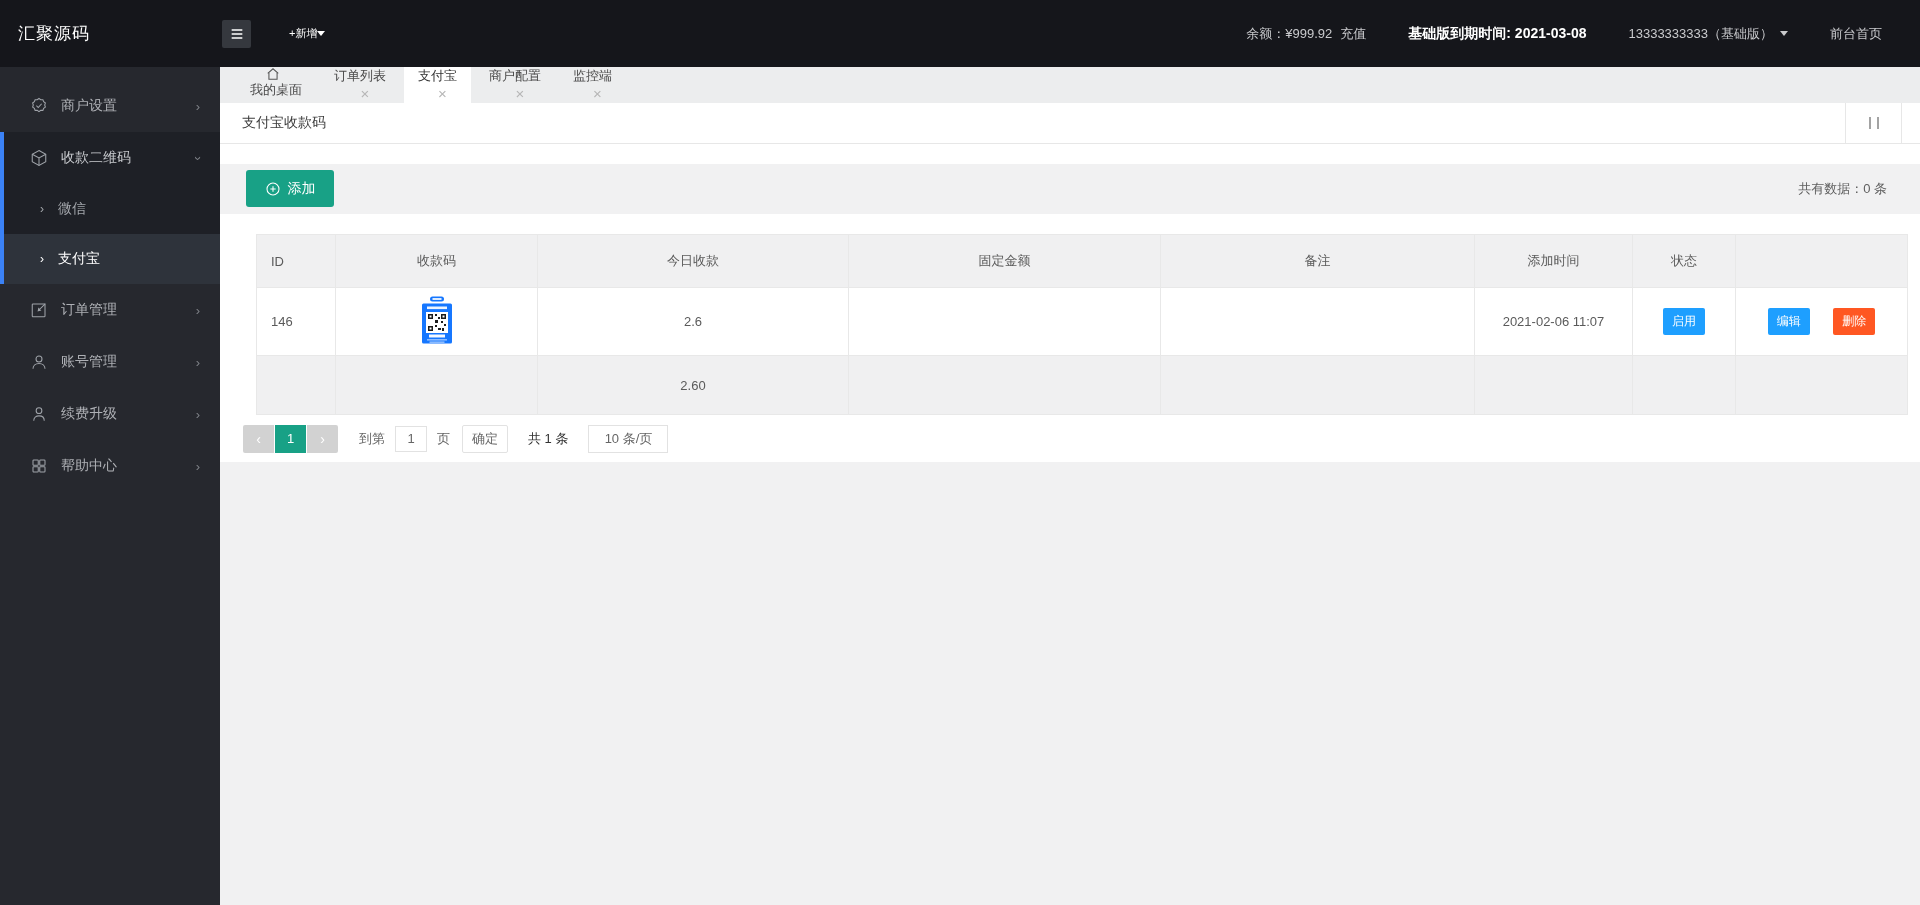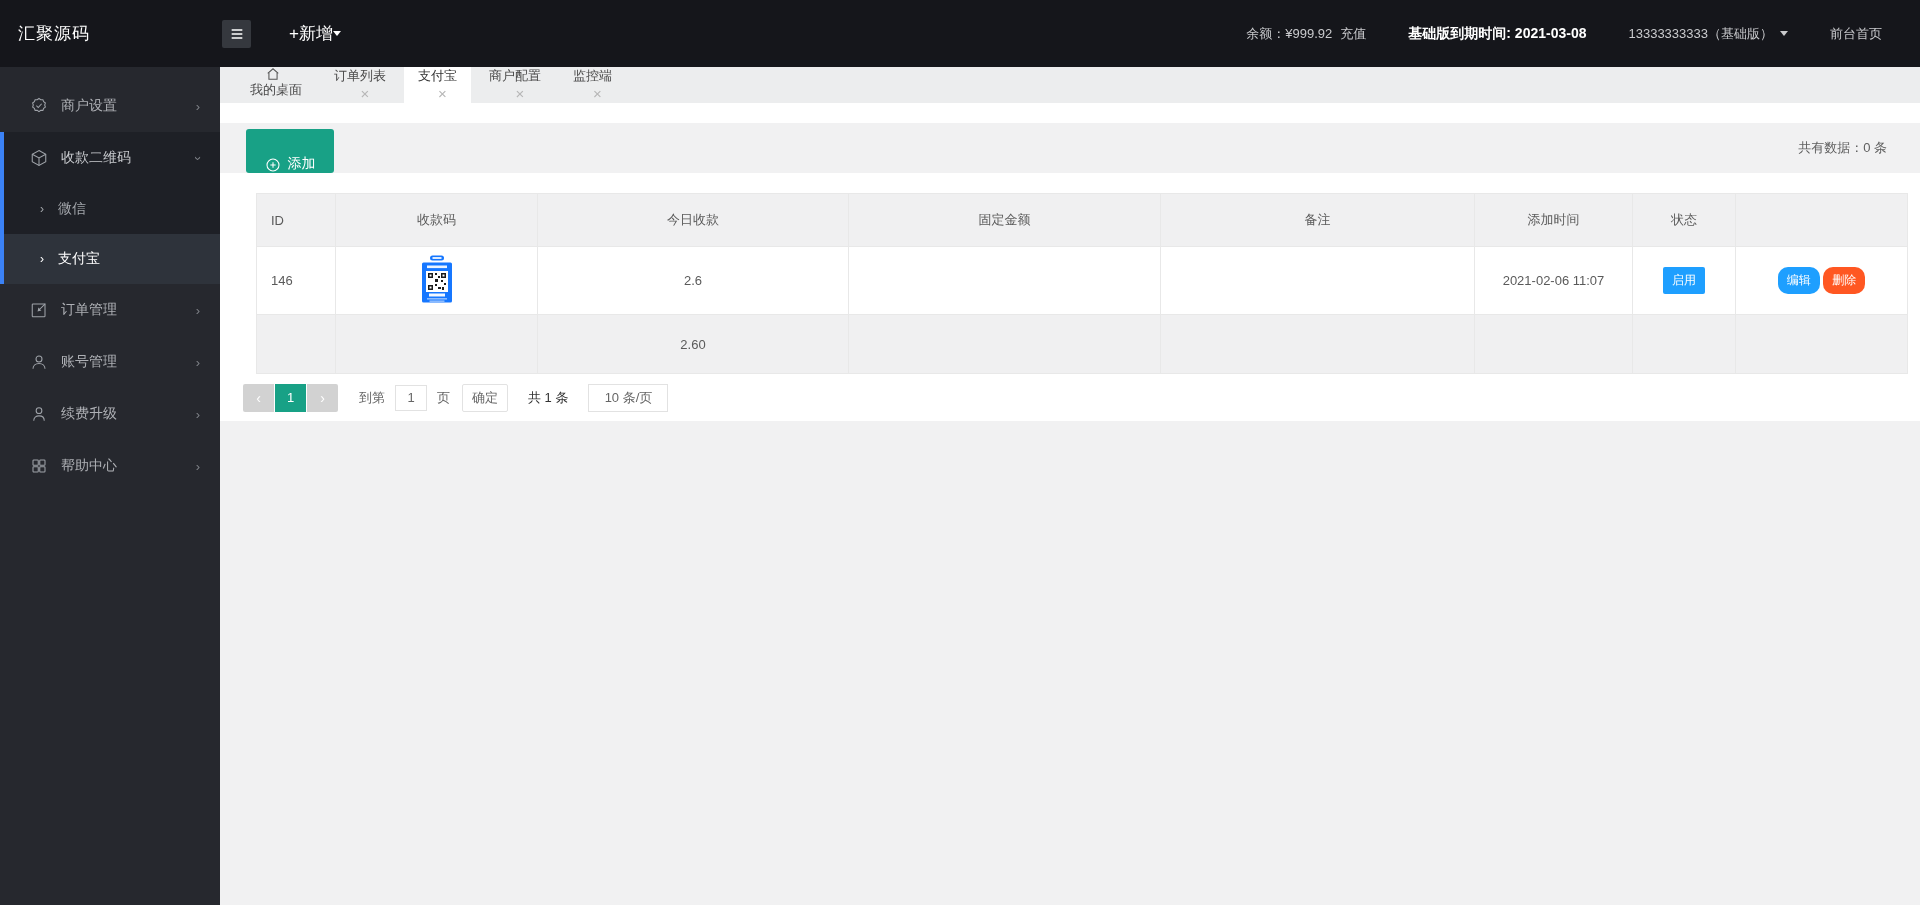--- a/index.html
+++ b/index.html
@@ -5,21 +5,21 @@
   * { margin:0; padding:0; box-sizing:border-box; }
   html,body { width:1920px; height:905px; overflow:hidden;
     font-family:"Liberation Sans","DejaVu Sans",sans-serif; }
   svg { display:block; }
 
   
   .navbar { height:67px; background:#15161B; display:flex; align-items:center; color:#C9CACD; }
   .logo { width:220px; padding-left:18px; font-size:17px; color:#fff; letter-spacing:1px; }
   .hamburger { width:29px; height:28px; background:#35383E; border-radius:2px;
     display:flex; align-items:center; justify-content:center; margin-left:2px; cursor:pointer; color:#fff; }
-  .new-btn { margin-left:38px; font-size:17px; color:#fff; display:flex; align-items:center; cursor:pointer; }
+  .new-btn { margin-left:38px; font-size:11px; color:#fff; display:flex; align-items:center; cursor:pointer; }
   .caret { width:0; height:0; border-left:4px solid transparent; border-right:4px solid transparent;
     border-top:5px solid currentColor; display:inline-block; }
   .nav-right { margin-left:auto; display:flex; align-items:center; gap:42px; margin-right:38px; font-size:13px; }
   .nav-balance { display:flex; gap:8px; cursor:pointer; }
   .nav-expire { color:#fff; font-weight:bold; font-size:14px; }
   .nav-account { display:flex; align-items:center; gap:7px; cursor:pointer; }
   .nav-front { cursor:pointer; }
 
   
   .layout { display:flex; height:855px; }
@@ -51,38 +51,38 @@
   .titlebar { height:41px; background:#fff; border-bottom:1px solid #E7E7E7;
     display:flex; align-items:center; padding-left:22px; font-size:14px; color:#3C3C3C; position:relative; }
   .panel-toggle { position:absolute; right:18px; top:0; width:57px; height:100%;
     border-left:1px solid #E7E7E7; border-right:1px solid #E7E7E7;
     display:flex; align-items:center; justify-content:center; gap:6px; cursor:pointer; }
   .panel-toggle i { width:2px; height:12px; background:#A3A3A3; display:block; }
 
   .white-gap { height:20px; background:#fff; }
 
   .toolbar { height:50px; background:#F1F1F2; position:relative; }
-  .add-btn { position:absolute; left:26px; top:6px; width:88px; height:44px;
+  .add-btn { position:absolute; left:26px; top:6px; width:88px; height:37px;
     background:#18A186; color:#fff; border:none; border-radius:3px;
-    display:flex; align-items:flex-end; justify-content:center; gap:7px; font-size:14px; cursor:pointer;
+    display:flex; align-items:center; justify-content:center; gap:7px; font-size:14px; cursor:pointer;
     font-family:inherit; }
   .total-text { position:absolute; right:33px; top:0; line-height:50px; font-size:13px; color:#5F5F5F; }
 
   .table-wrap { background:#fff; padding:20px 12px 0 36px; }
   table { width:100%; border-collapse:collapse; table-layout:fixed; font-size:13px; color:#5A5A5A; }
   th,td { border:1px solid #E8E8E8; text-align:center; font-weight:normal; overflow:hidden; }
   thead th { background:#F0F0F1; height:53px; }
   tbody tr.datarow td { height:68px; background:#fff; }
   tbody tr.summary td { background:#F0F0F1; height:59px; }
   .col-id { text-align:left; padding-left:14px; }
   .qrwrap { display:inline-block; cursor:pointer; }
   .badge { display:inline-block; padding:5px 9px; border-radius:2px; background:#1E9FFF;
     color:#fff; font-size:12px; cursor:pointer; border:none; font-family:inherit; }
   .badge.danger { background:#FF5722; }
-  .actions .badge { margin:0 0;border-radius:10px; }
+  .actions .badge { margin:0 10px; }
 
   .pager { background:#fff; height:47px; display:flex; align-items:center;
     padding-left:23px; font-size:13px; color:#666; }
   .pg-btn { width:31px; height:28px; display:flex; align-items:center; justify-content:center;
     background:#D2D2D2; color:#fff; margin-right:1px; cursor:pointer; font-size:14px; user-select:none; }
   .pg-btn.prev { border-radius:2px 0 0 2px; }
   .pg-btn.next { border-radius:0 2px 2px 0; }
   .pg-btn.cur { background:#18A186; font-size:13px; }
   .pg-text { margin-left:20px; color:#666; }
   .pg-input { width:32px; height:26px; border:1px solid #E2E2E2; text-align:center;
@@ -232,20 +232,27 @@
       <div class="tab">
         <span>商户配置</span>
         <span class="tclose">×</span>
       </div>
       <div class="tab">
         <span>监控端</span>
         <span class="tclose">×</span>
       </div>
     </div>
 
+    <div class="titlebar">
+      <span>支付宝收款码</span>
+      <div class="panel-toggle">
+        <i></i>
+        <i></i>
+      </div>
+    </div>
 
     <div class="white-gap"></div>
 
     <div class="toolbar">
       <button class="add-btn">
         <span>
           <svg width="16" height="16" viewBox="0 0 24 24" fill="none" stroke="#fff" stroke-width="1.6">
             <circle cx="12" cy="12" r="9"></circle>
               <path d="M12 8v8M8 12h8"></path>
           </svg>

